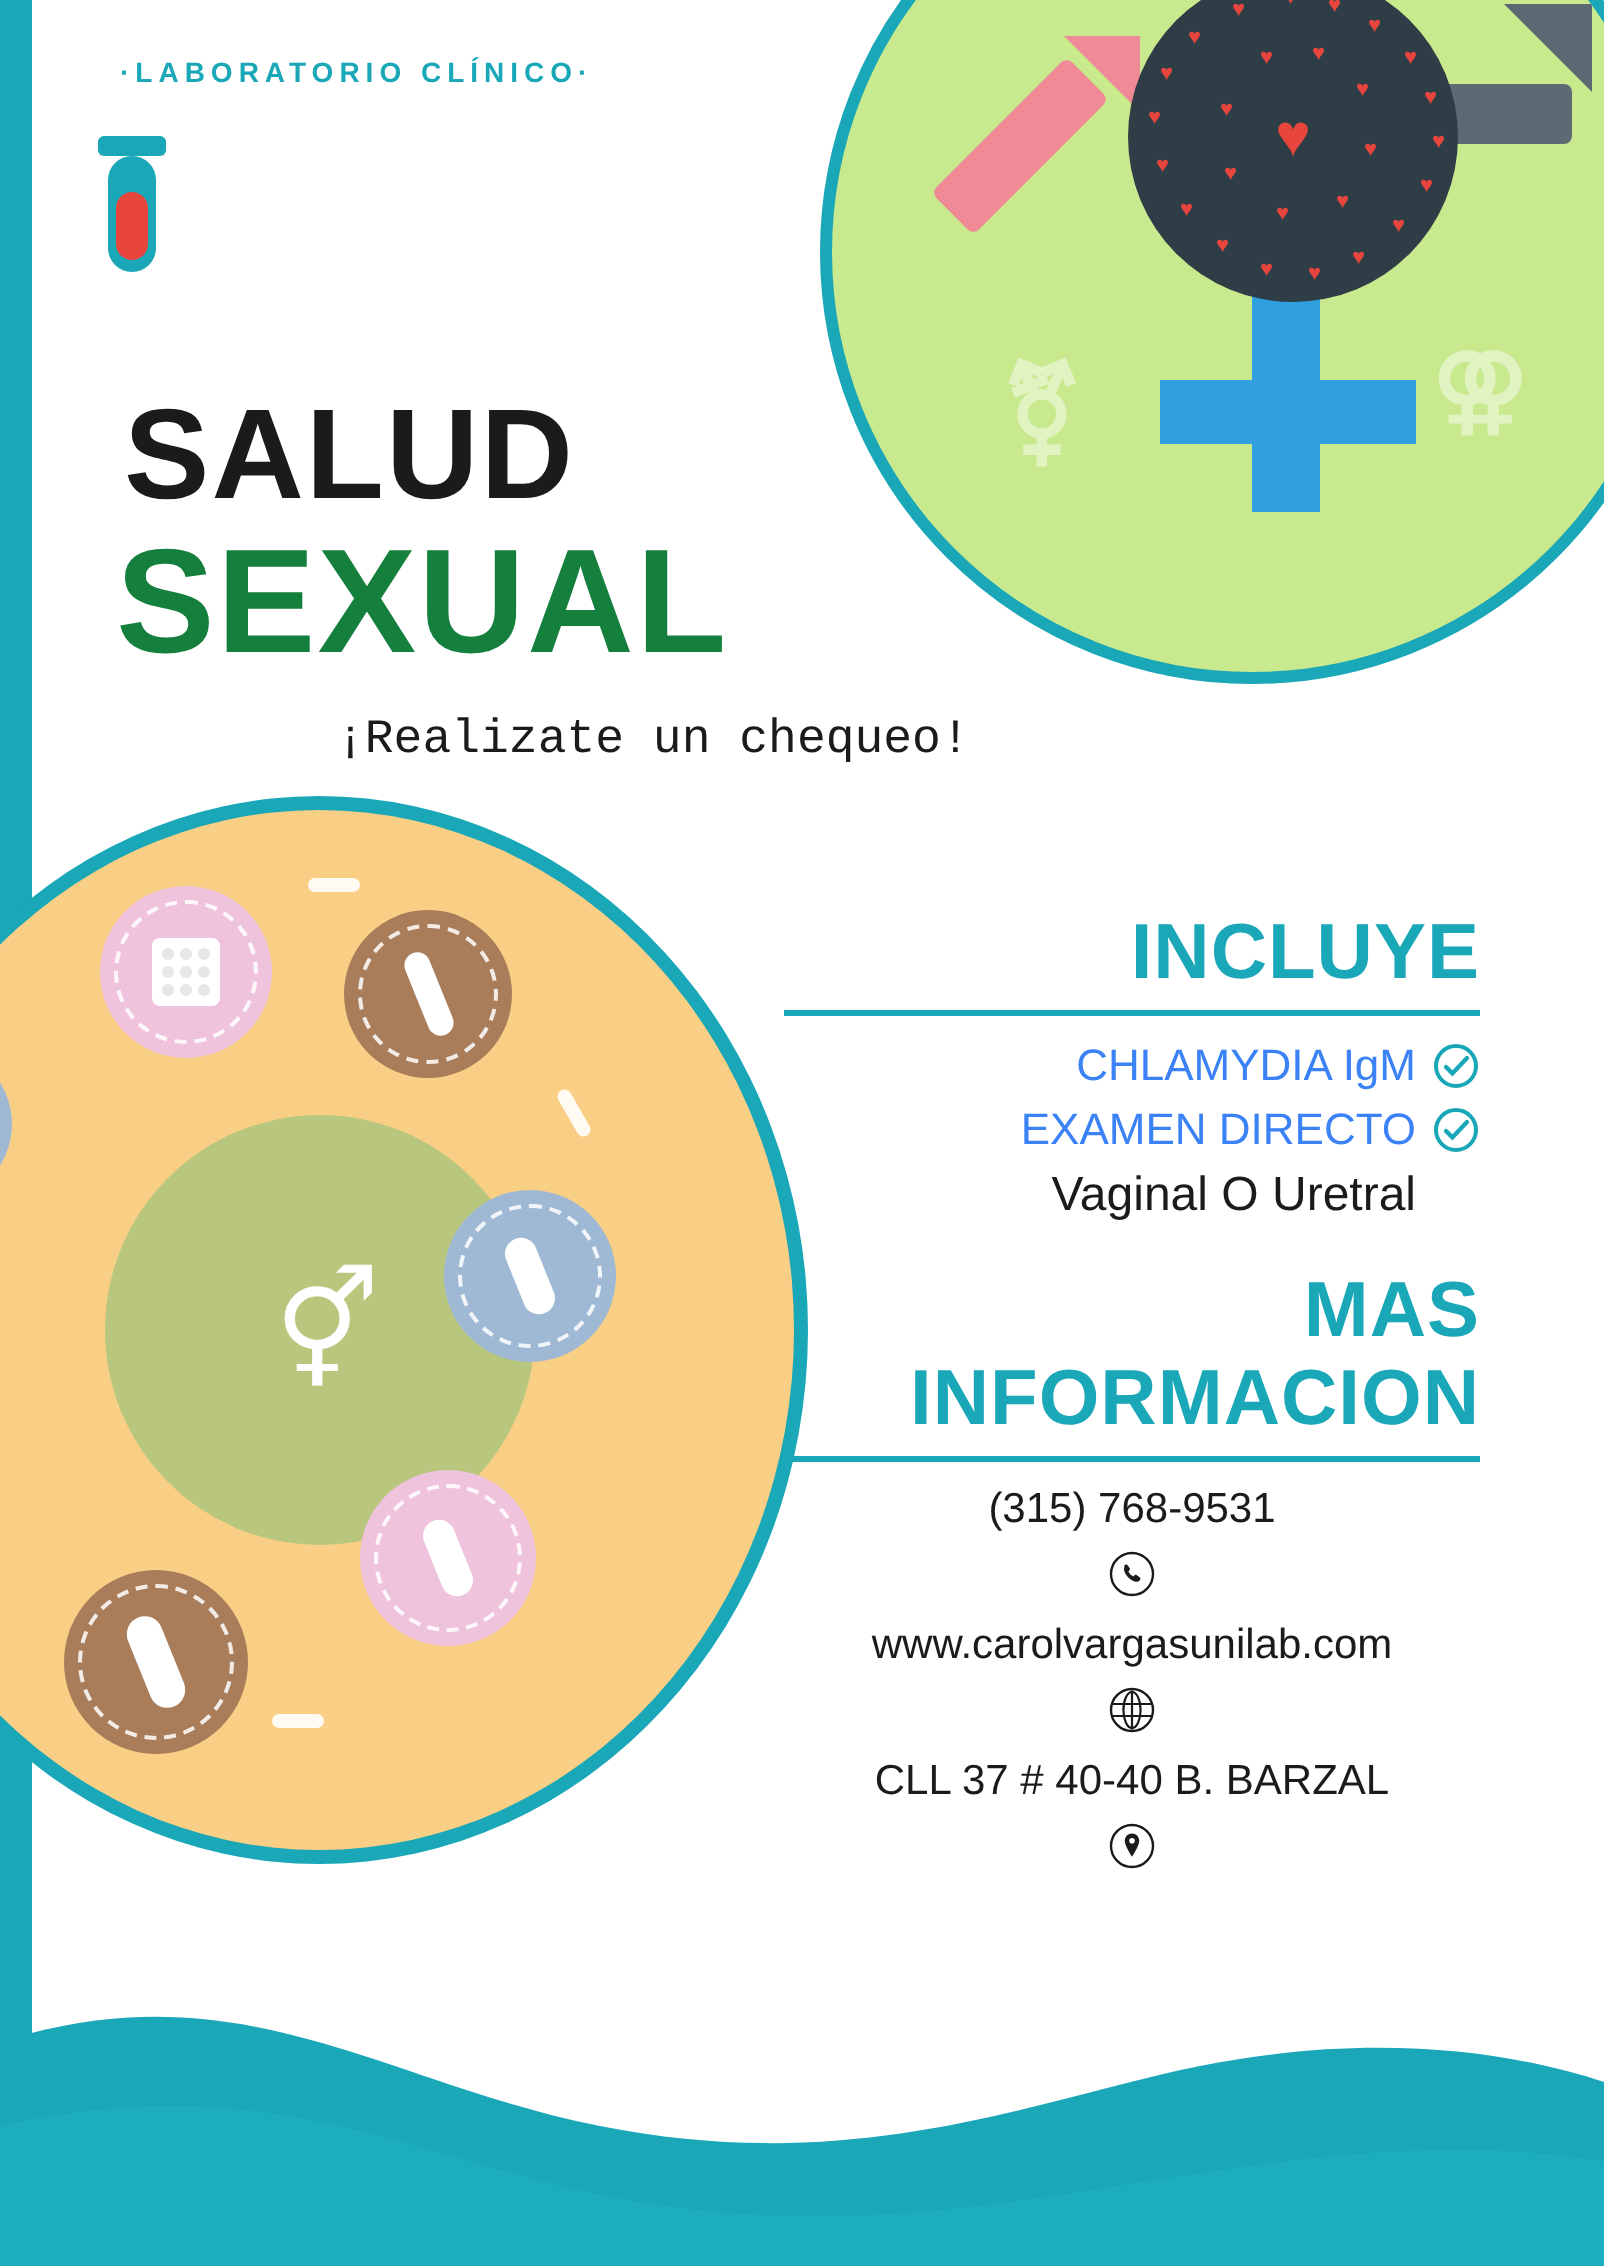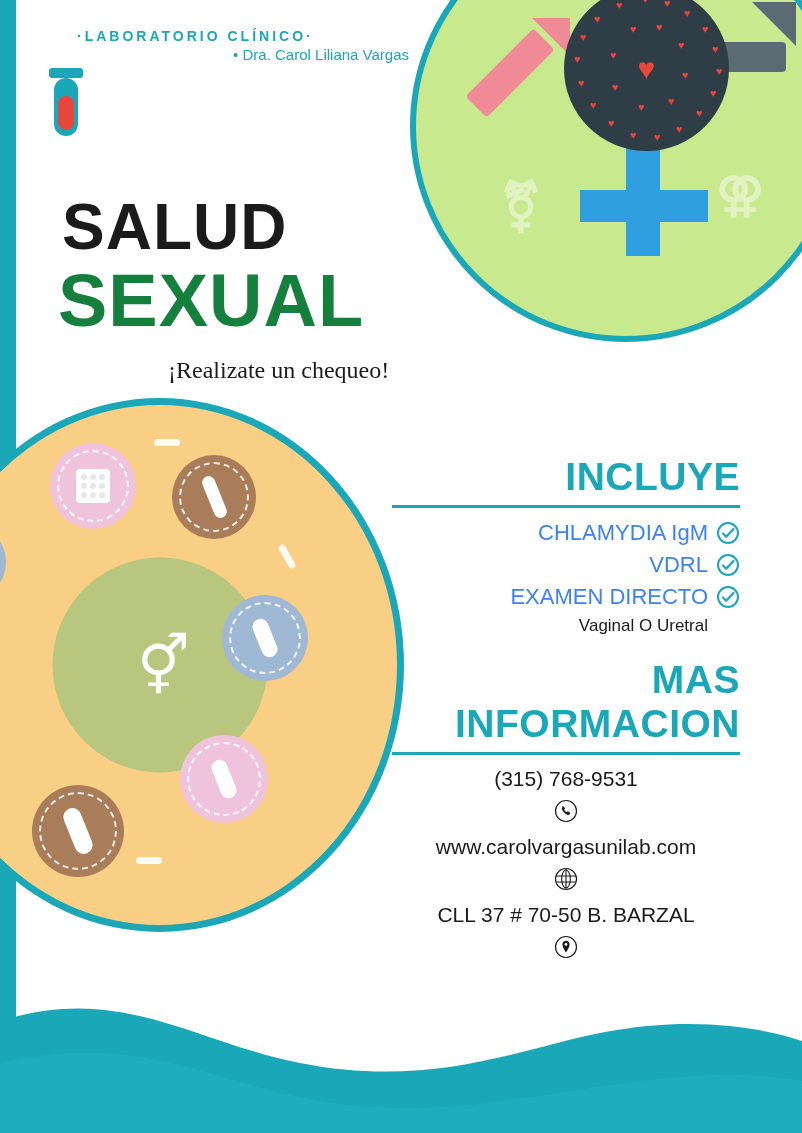--- a/index.html
+++ b/index.html
@@ -149,21 +149,21 @@
     position: absolute;
     left: 35px;
     top: 28px;
     width: 380px;
   }
   .logo-top {
     font-size: 14px;
     letter-spacing: 3px;
     color: #1aa7b8;
     font-weight: bold;
-    margin-left: 42px;
+    margin-left: 25px;
   }
   .logo-main {
     font-size: 74px;
     font-weight: bold;
     letter-spacing: -1px;
     line-height: 0.9;
     margin-top: 2px;
     margin-left: 22px;
   }
   .logo-main .uni { color: #1aa7b8; }
@@ -201,21 +201,21 @@
     font-weight: bold;
     color: #15803d;
     letter-spacing: 1px;
   }
   .h-sub {
     position: absolute;
     left: 168px;
     top: 357px;
     font-size: 24px;
     color: #1b1b1b;
-    font-family: Liberation Serif, serif;
+    font-family: Liberation Mono, monospace;
   }
 
   
   .col {
     position: absolute;
     left: 392px;
     top: 455px;
     width: 348px;
     text-align: right;
   }
@@ -241,21 +241,21 @@
   .inc-label {
     font-size: 22px;
     color: #3b82f6;
   }
   .check {
     width: 24px;
     height: 24px;
     flex: 0 0 24px;
   }
   .inc-note {
-    font-size: 17px;
+    font-size: 24px;
     color: #1b1b1b;
     margin-top: 2px;
     margin-right: 32px;
   }
   .sec2 { margin-top: 22px; }
   .contact-row {
     display: flex;
     align-items: center;
     justify-content: flex-end;
     gap: 8px;
@@ -336,24 +336,20 @@
     </div>
   </div>
 
   <div class="logo">
     <svg class="tube" viewBox="0 0 46 76">
       <rect x="6" y="2" width="34" height="10" rx="3" fill="#1aa7b8"></rect>
       <rect x="11" y="12" width="24" height="58" rx="12" fill="#1aa7b8"></rect>
       <rect x="15" y="30" width="16" height="34" rx="8" fill="#e8453c"></rect>
     </svg>
     <div class="logo-top">·LABORATORIO CLÍNICO·</div>
-    <div class="logo-sub">
-      <span>•</span>
-      <span>Dra. Carol Liliana Vargas</span>
-    </div>
   </div>
 
   <div class="h-salud">SALUD</div>
   <div class="h-sexual">SEXUAL</div>
   <div class="h-sub">¡Realizate un chequeo!</div>
 
   <div class="bl-circle">
     <div class="bl-core">
       <div class="sym">⚥</div>
     </div>
@@ -413,27 +409,20 @@
     <div class="sec-rule"></div>
 
     <div class="inc-row">
       <span class="inc-label">CHLAMYDIA  IgM</span>
       <svg class="check" viewBox="0 0 24 24">
           <circle cx="12" cy="12" r="10" fill="none" stroke="#1aa7b8" stroke-width="2"></circle>
           <path d="M7 12.5l3.2 3.2L17.5 8" fill="none" stroke="#1aa7b8" stroke-width="2.2" stroke-linecap="round"></path>
         </svg>
     </div>
     <div class="inc-row">
-      <span class="inc-label">VDRL</span>
-      <svg class="check" viewBox="0 0 24 24">
-          <circle cx="12" cy="12" r="10" fill="none" stroke="#1aa7b8" stroke-width="2"></circle>
-          <path d="M7 12.5l3.2 3.2L17.5 8" fill="none" stroke="#1aa7b8" stroke-width="2.2" stroke-linecap="round"></path>
-        </svg>
-    </div>
-    <div class="inc-row">
       <span class="inc-label">EXAMEN DIRECTO</span>
       <svg class="check" viewBox="0 0 24 24">
           <circle cx="12" cy="12" r="10" fill="none" stroke="#1aa7b8" stroke-width="2"></circle>
           <path d="M7 12.5l3.2 3.2L17.5 8" fill="none" stroke="#1aa7b8" stroke-width="2.2" stroke-linecap="round"></path>
         </svg>
     </div>
     <div class="inc-note">Vaginal O Uretral</div>
 
     <div class="sec2">
       <div class="sec-title">MAS INFORMACION</div>
@@ -450,21 +439,21 @@
       <div class="contact-row">
         <span class="contact-text">www.carolvargasunilab.com</span>
         <svg class="c-icon" viewBox="0 0 24 24">
             <circle cx="12" cy="12" r="10.5" fill="none" stroke="#1b1b1b" stroke-width="1.2"></circle>
             <ellipse cx="12" cy="12" rx="4.3" ry="9" fill="none" stroke="#1b1b1b" stroke-width="1.1"></ellipse>
             <path d="M2.4 9h19.2M2.4 15h19.2M12 2.2v19.6" stroke="#1b1b1b" stroke-width="1.1" fill="none"></path>
           </svg>
       </div>
 
       <div class="contact-row">
-        <span class="contact-text">CLL 37 # 70-50 B. BARZAL</span>
+        <span class="contact-text">CLL 37 # 40-40 B. BARZAL</span>
         <svg class="c-icon" viewBox="0 0 24 24">
             <circle cx="12" cy="12" r="10.5" fill="none" stroke="#1b1b1b" stroke-width="1.2"></circle>
             <path d="M12 5.8c-2 0-3.6 1.6-3.6 3.6 0 2.7 3.6 8 3.6 8s3.6-5.3 3.6-8c0-2-1.6-3.6-3.6-3.6z" fill="#1b1b1b"></path>
             <circle cx="12" cy="9.4" r="1.4" fill="#ffffff"></circle>
           </svg>
       </div>
     </div>
   </div>
 
   <div class="wave-wrap">

